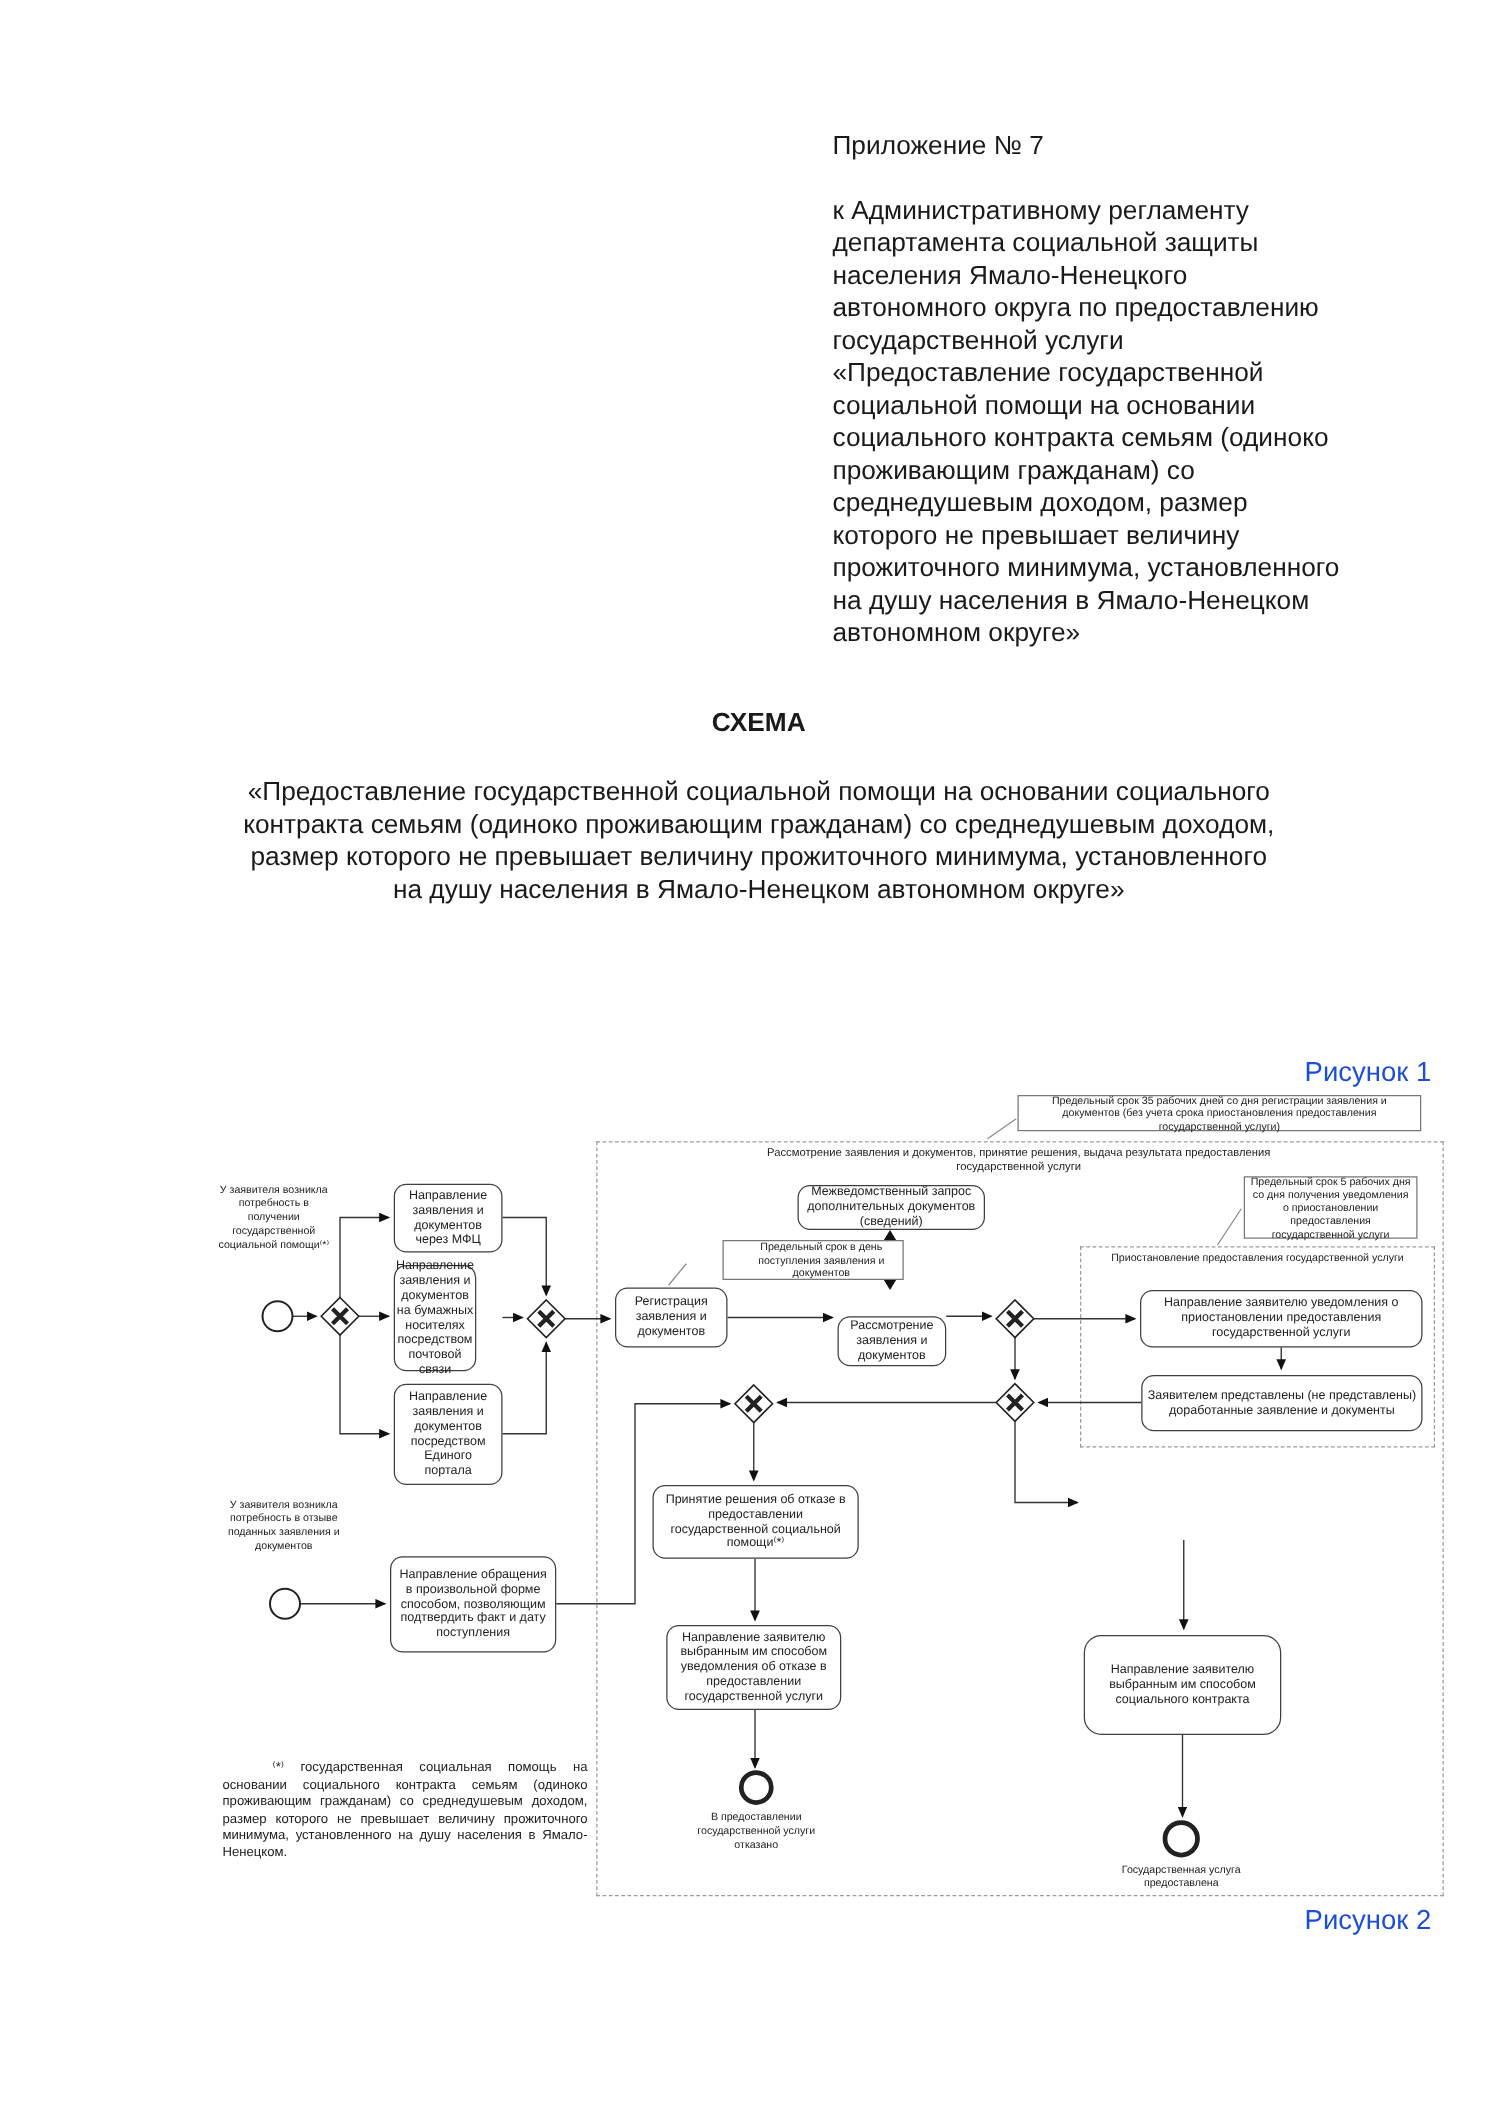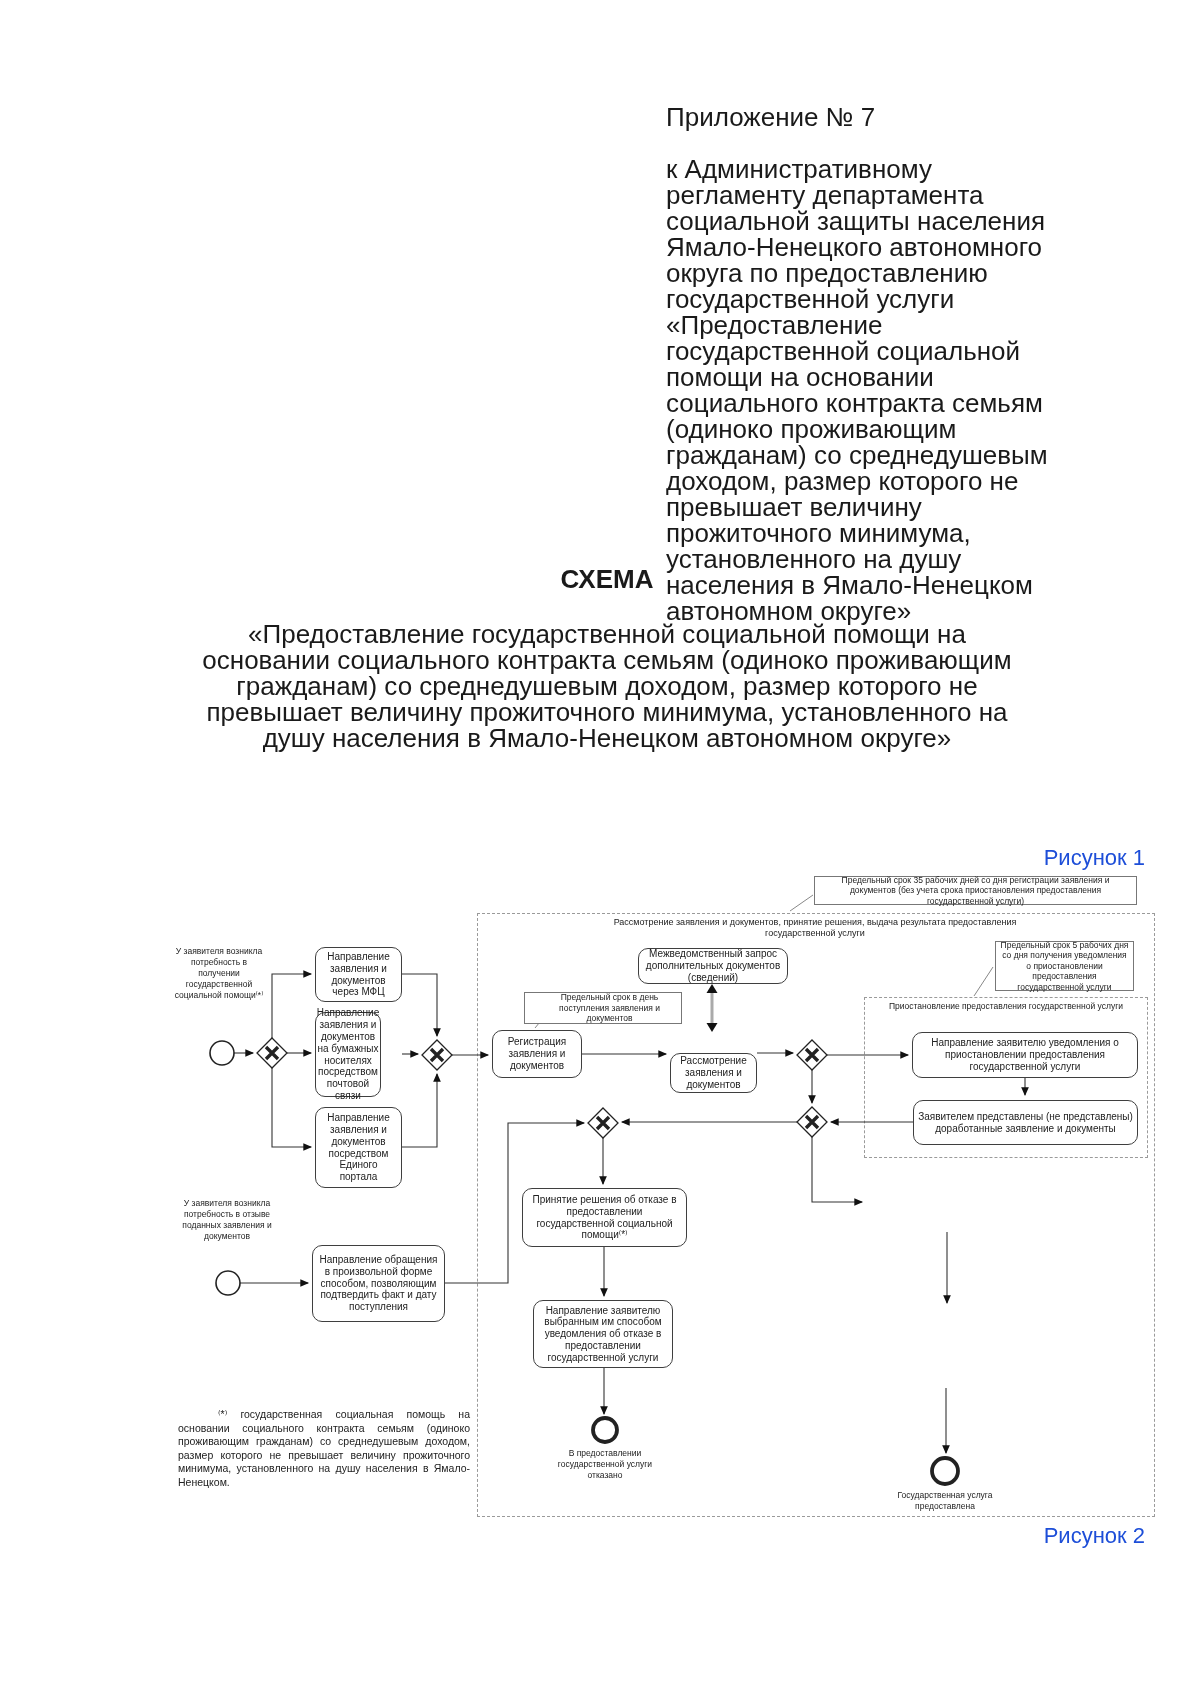--- a/index.html
+++ b/index.html
@@ -2,21 +2,21 @@
 <html><head>
 <meta charset="utf-8">
 <style>
   html,body{margin:0;padding:0;background:#fff;}
   .page{
     position:relative;width:1200px;height:1697px;background:#ffffff;
     font-family:"Liberation Sans","DejaVu Sans",sans-serif;color:#1a1a1a;overflow:hidden;
   }
   .abs{position:absolute;box-sizing:border-box;}
   
-  .doc-text{font-size:26px;line-height:26px;}
+  .doc-text{font-size:21px;line-height:26px;}
   .center{text-align:center;}
   .bold{font-weight:bold;}
   .fig-label{font-size:22px;color:#1d4ed8;}
   
   .task{
     border:1.2px solid #3f3f3f;border-radius:10px;background:#fff;
     display:flex;align-items:center;justify-content:center;text-align:center;
     font-size:10px;line-height:1.18;padding:2px 4px;z-index:3;color:#222;
   }
   .ann{
@@ -120,34 +120,35 @@
     <g fill="#fff" stroke="#222">
       <circle cx="222" cy="1053" r="12" stroke-width="1.6"></circle>
       <circle cx="228" cy="1283" r="12" stroke-width="1.6"></circle>
       <circle cx="605" cy="1430" r="12" stroke-width="3.8"></circle>
       <circle cx="945" cy="1471" r="13" stroke-width="3.8"></circle>
     </g>
   </svg>
 
   <div class="abs ann" style="left:814px;top:876px;width:323px;height:29px;">Предельный срок 35 рабочих дней со дня регистрации заявления и документов (без учета срока приостановления предоставления государственной услуги)</div>
   <div class="abs ann" style="left:995px;top:941px;width:139px;height:50px;">Предельный срок 5 рабочих дня со дня получения уведомления о приостановлении предоставления государственной услуги</div>
-  <div class="abs ann" style="left:524px;top:992px;width:158px;height:32px;padding-left:16px;">Предельный срок в день поступления заявления и документов</div>
+  <div class="abs ann" style="left:578px;top:992px;width:145px;height:32px;padding-left:16px;">Предельный срок в день поступления заявления и документов</div>
 
   <div class="abs evt-label" style="left:174px;top:946px;width:90px;">У заявителя возникла потребность в получении государственной социальной помощи⁽*⁾</div>
   <div class="abs evt-label" style="left:178px;top:1198px;width:98px;">У заявителя возникла потребность в отзыве поданных заявления и документов</div>
   <div class="abs evt-label" style="left:543px;top:1448px;width:124px;">В предоставлении государственной услуги отказано</div>
   <div class="abs evt-label" style="left:883px;top:1490px;width:124px;">Государственная услуга предоставлена</div>
 
   <div class="abs task" style="left:315px;top:947px;width:87px;height:55px;">Направление заявления и документов через МФЦ</div>
   <div class="abs task" style="left:315px;top:1012px;width:66px;height:85px;">Направление заявления и документов на бумажных носителях посредством почтовой связи</div>
   <div class="abs task" style="left:315px;top:1107px;width:87px;height:81px;">Направление заявления и документов посредством Единого портала</div>
   <div class="abs task" style="left:492px;top:1030px;width:90px;height:48px;">Регистрация заявления и документов</div>
   <div class="abs task" style="left:670px;top:1033px;width:87px;height:40px;margin-top:20px;">Рассмотрение заявления и документов</div>
   <div class="abs task" style="left:638px;top:948px;width:150px;height:36px;">Межведомственный запрос дополнительных документов (сведений)</div>
   <div class="abs task" style="left:912px;top:1032px;width:226px;height:46px;">Направление заявителю уведомления о приостановлении предоставления государственной услуги</div>
   <div class="abs task" style="left:913px;top:1100px;width:225px;height:45px;">Заявителем представлены (не представлены) доработанные заявление и документы</div>
   <div class="abs task" style="left:522px;top:1188px;width:165px;height:59px;">Принятие решения об отказе в предоставлении государственной социальной помощи⁽*⁾</div>
   <div class="abs task" style="left:533px;top:1300px;width:140px;height:68px;">Направление заявителю выбранным им способом уведомления об отказе в предоставлении государственной услуги</div>
+  <div class="abs task" style="left:867px;top:1308px;width:158px;height:80px;border-radius:14px;">Направление заявителю выбранным им способом социального контракта</div>
   <div class="abs task" style="left:312px;top:1245px;width:133px;height:77px;">Направление обращения в произвольной форме способом, позволяющим подтвердить факт и дату поступления</div>
 
   <div class="abs footnote" style="left:178px;top:1408px;width:292px;">⁽*⁾ государственная социальная помощь на основании социального контракта семьям (одиноко проживающим гражданам) со среднедушевым доходом, размер которого не превышает величину прожиточного минимума, установленного на душу населения в Ямало-Ненецком.</div>
 
 </div>
 
 </body></html>

